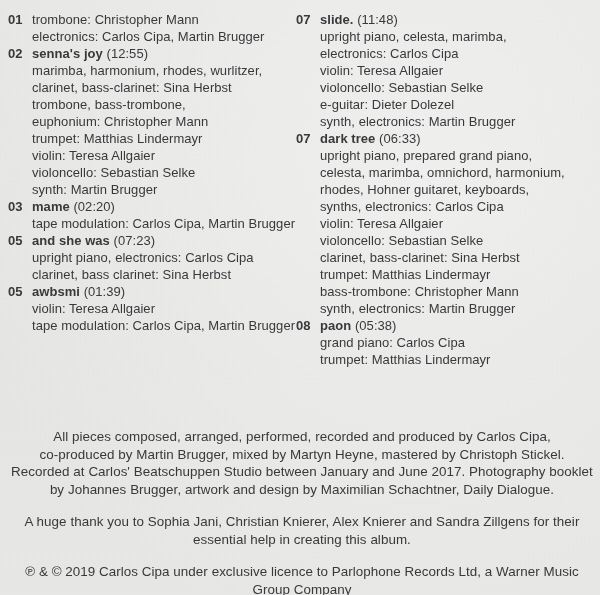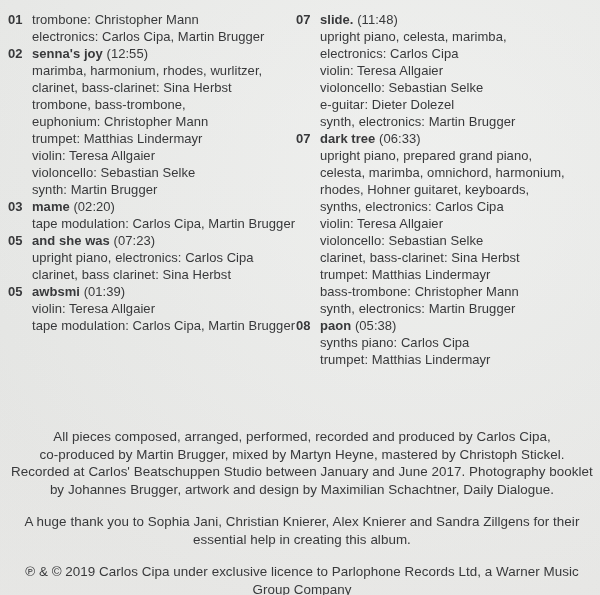--- a/index.html
+++ b/index.html
@@ -162,21 +162,21 @@
           <div class="credit-line">trumpet: Matthias Lindermayr</div>
           <div class="credit-line">bass-trombone: Christopher Mann</div>
           <div class="credit-line">synth, electronics: Martin Brugger</div>
         </div>
       </div>
 
       <div class="track">
         <div class="track-num">08</div>
         <div class="track-body">
           <div><span class="track-title">paon</span> <span class="track-time">(05:38)</span></div>
-          <div class="credit-line">synths piano: Carlos Cipa</div>
+          <div class="credit-line">grand piano: Carlos Cipa</div>
           <div class="credit-line">trumpet: Matthias Lindermayr</div>
         </div>
       </div>
 
     </div>
   </div>
 
   <div class="footer">
 
     <div class="para">

